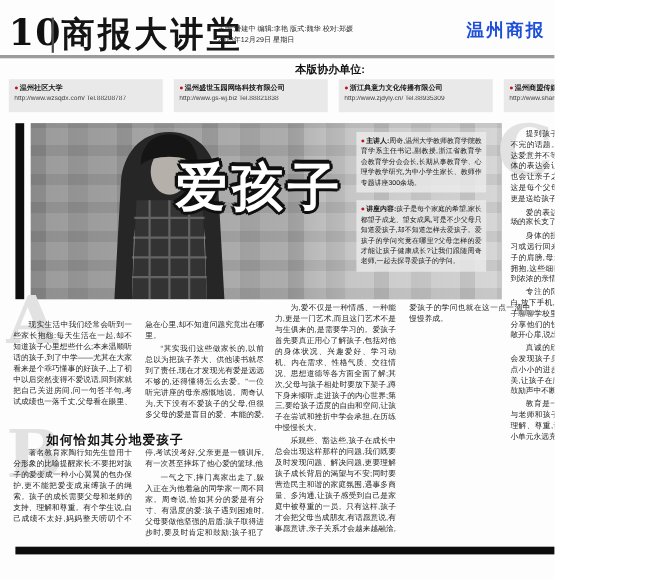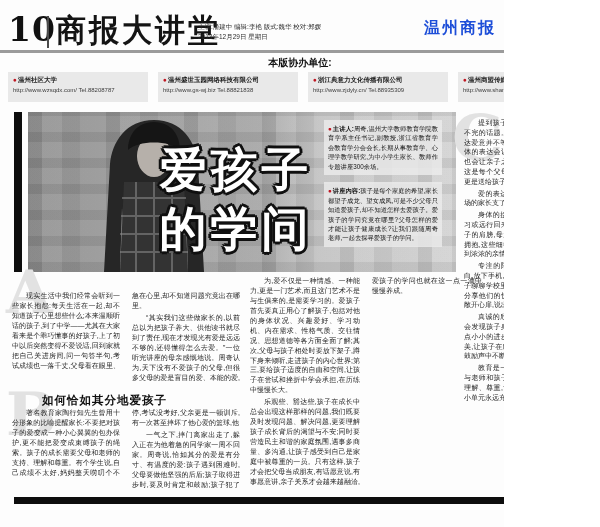--- a/index.html
+++ b/index.html
@@ -125,21 +125,20 @@
         <line x1="74" y1="122" x2="142" y2="122"></line>
           <line x1="74" y1="140" x2="142" y2="140"></line>
         <line x1="90" y1="70" x2="90" y2="160"></line>
           <line x1="108" y1="70" x2="108" y2="160"></line>
         <line x1="126" y1="70" x2="126" y2="160"></line>
       </g>
     </svg>
 
     <div class="abs headline">
       <div>爱孩子</div>
-      <div>的学问</div>
     </div>
 
     <div class="abs photo-notes">
       <div class="photo-note">
         <span class="red-bullet">●</span><span class="note-label">主讲人:</span><span>周奇,温州大学教师教育学院教育学系主任书记,副教授,浙江省教育学会教育学分会会长,长期从事教育学、心理学教学研究,为中小学生家长、教师作专题讲座300余场。</span>
       </div>
       <div class="photo-note">
         <span class="red-bullet">●</span><span class="note-label">讲座内容:</span><span>孩子是每个家庭的希望,家长都望子成龙、望女成凤,可是不少父母只知道爱孩子,却不知道怎样去爱孩子。爱孩子的学问究竟在哪里?父母怎样的爱才能让孩子健康成长?让我们跟随周奇老师,一起去探寻爱孩子的学问。</span>
       </div>
     </div>

